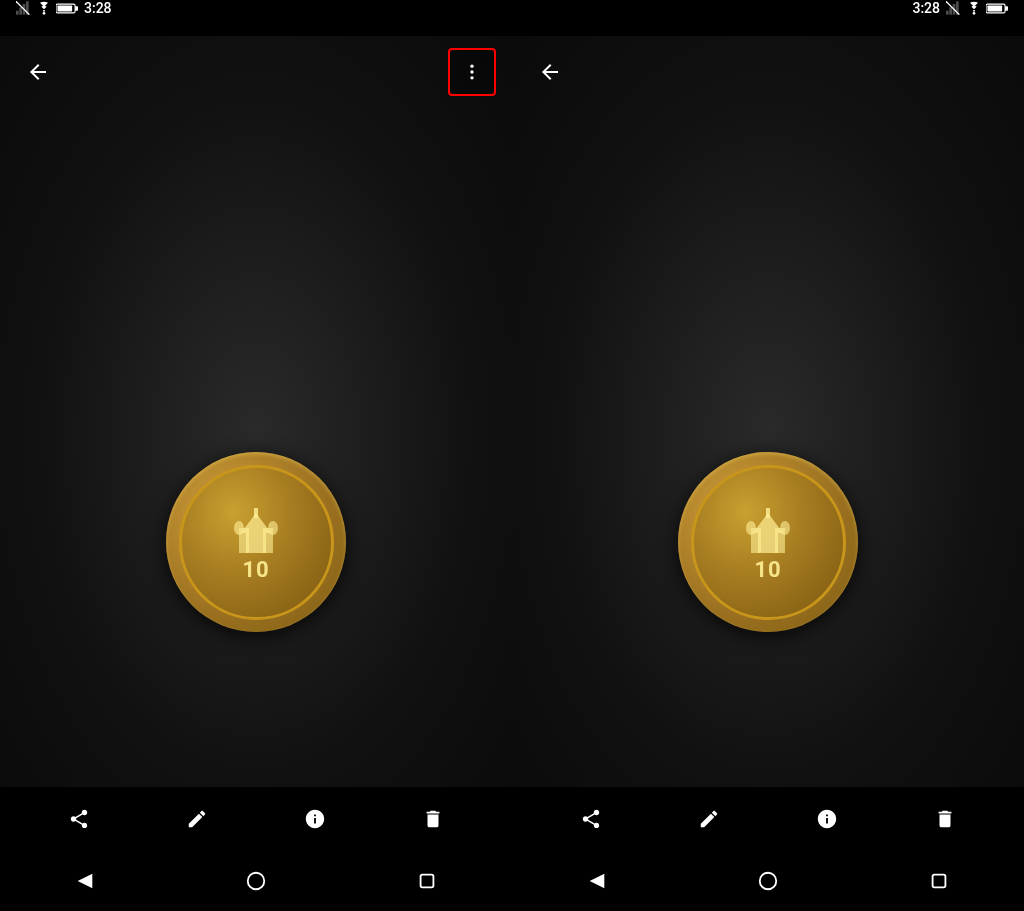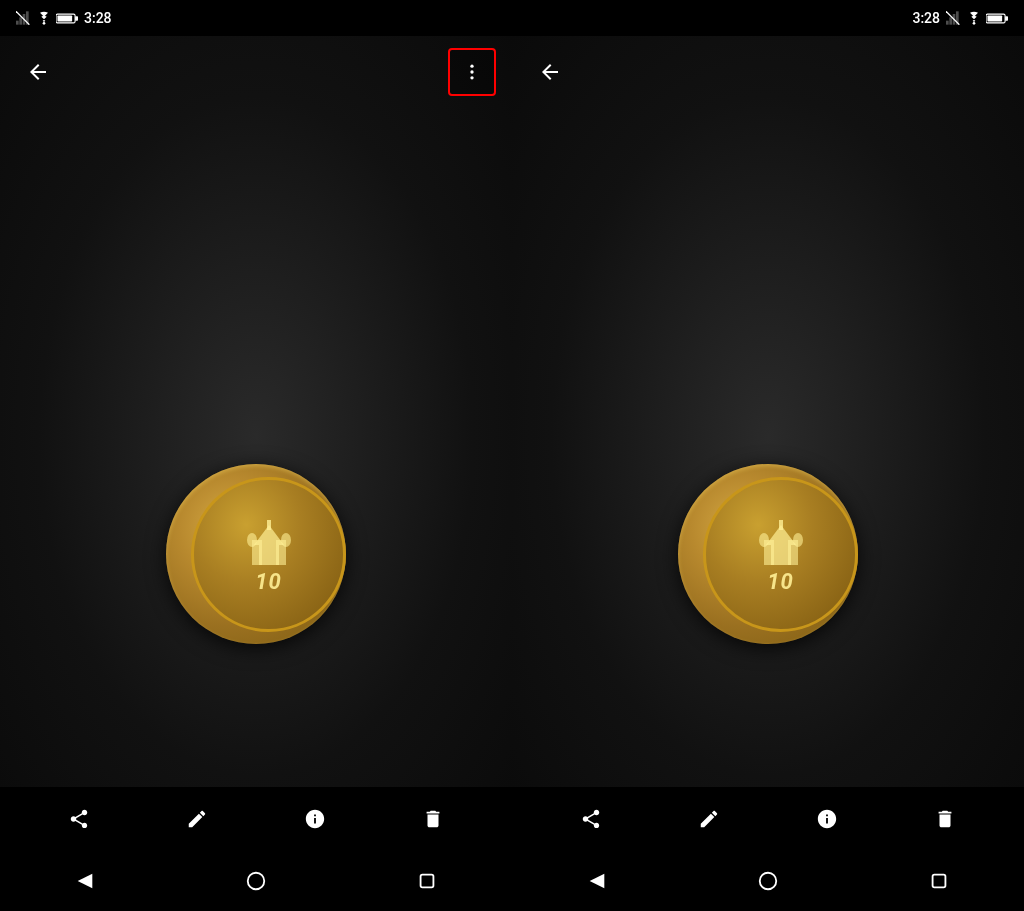--- a/index.html
+++ b/index.html
@@ -15,21 +15,21 @@
     
     .status-bar {
       position: absolute;
       top: 0;
       left: 0;
       width: 1024px;
       height: 36px;
       background: #000;
       display: flex;
       justify-content: space-between;
-      align-items: center;
+      align-items: flex-start;
       z-index: 10;
     }
     .status-left, .status-right {
       display: flex;
       align-items: center;
       gap: 6px;
       padding: 0 16px;
     }
     .status-time {
       color: #fff;
@@ -116,33 +116,32 @@
 
     
     .coin-bg {
       width: 100%;
       height: 100%;
       background: radial-gradient(ellipse at center, #2a2a2a 0%, #111 60%, #0a0a0a 100%);
       position: relative;
     }
     .coin {
       position: absolute;
-      bottom: 192px;
+      bottom: 204px;
       left: 50%;
       transform: translateX(-50%);
       width: 180px;
       height: 180px;
       border-radius: 50%;
       background: radial-gradient(ellipse at 35% 35%, #d4a843 0%, #b8892e 30%, #9a7020 60%, #7a5a10 100%);
       box-shadow: 0 4px 20px rgba(0,0,0,0.8), inset 0 2px 4px rgba(255,220,100,0.4);
       display: flex;
-      align-items: flex-end;
+      align-items: center;
       justify-content: center;
       flex-direction: column;
-      font-style: italic;
     }
     .coin-inner {
       width: 155px;
       height: 155px;
       border-radius: 50%;
       background: radial-gradient(ellipse at 35% 30%, #c9a030 0%, #a87e22 40%, #8a6415 80%);
       border: 3px solid #c8961a;
       display: flex;
       flex-direction: column;
       align-items: center;

